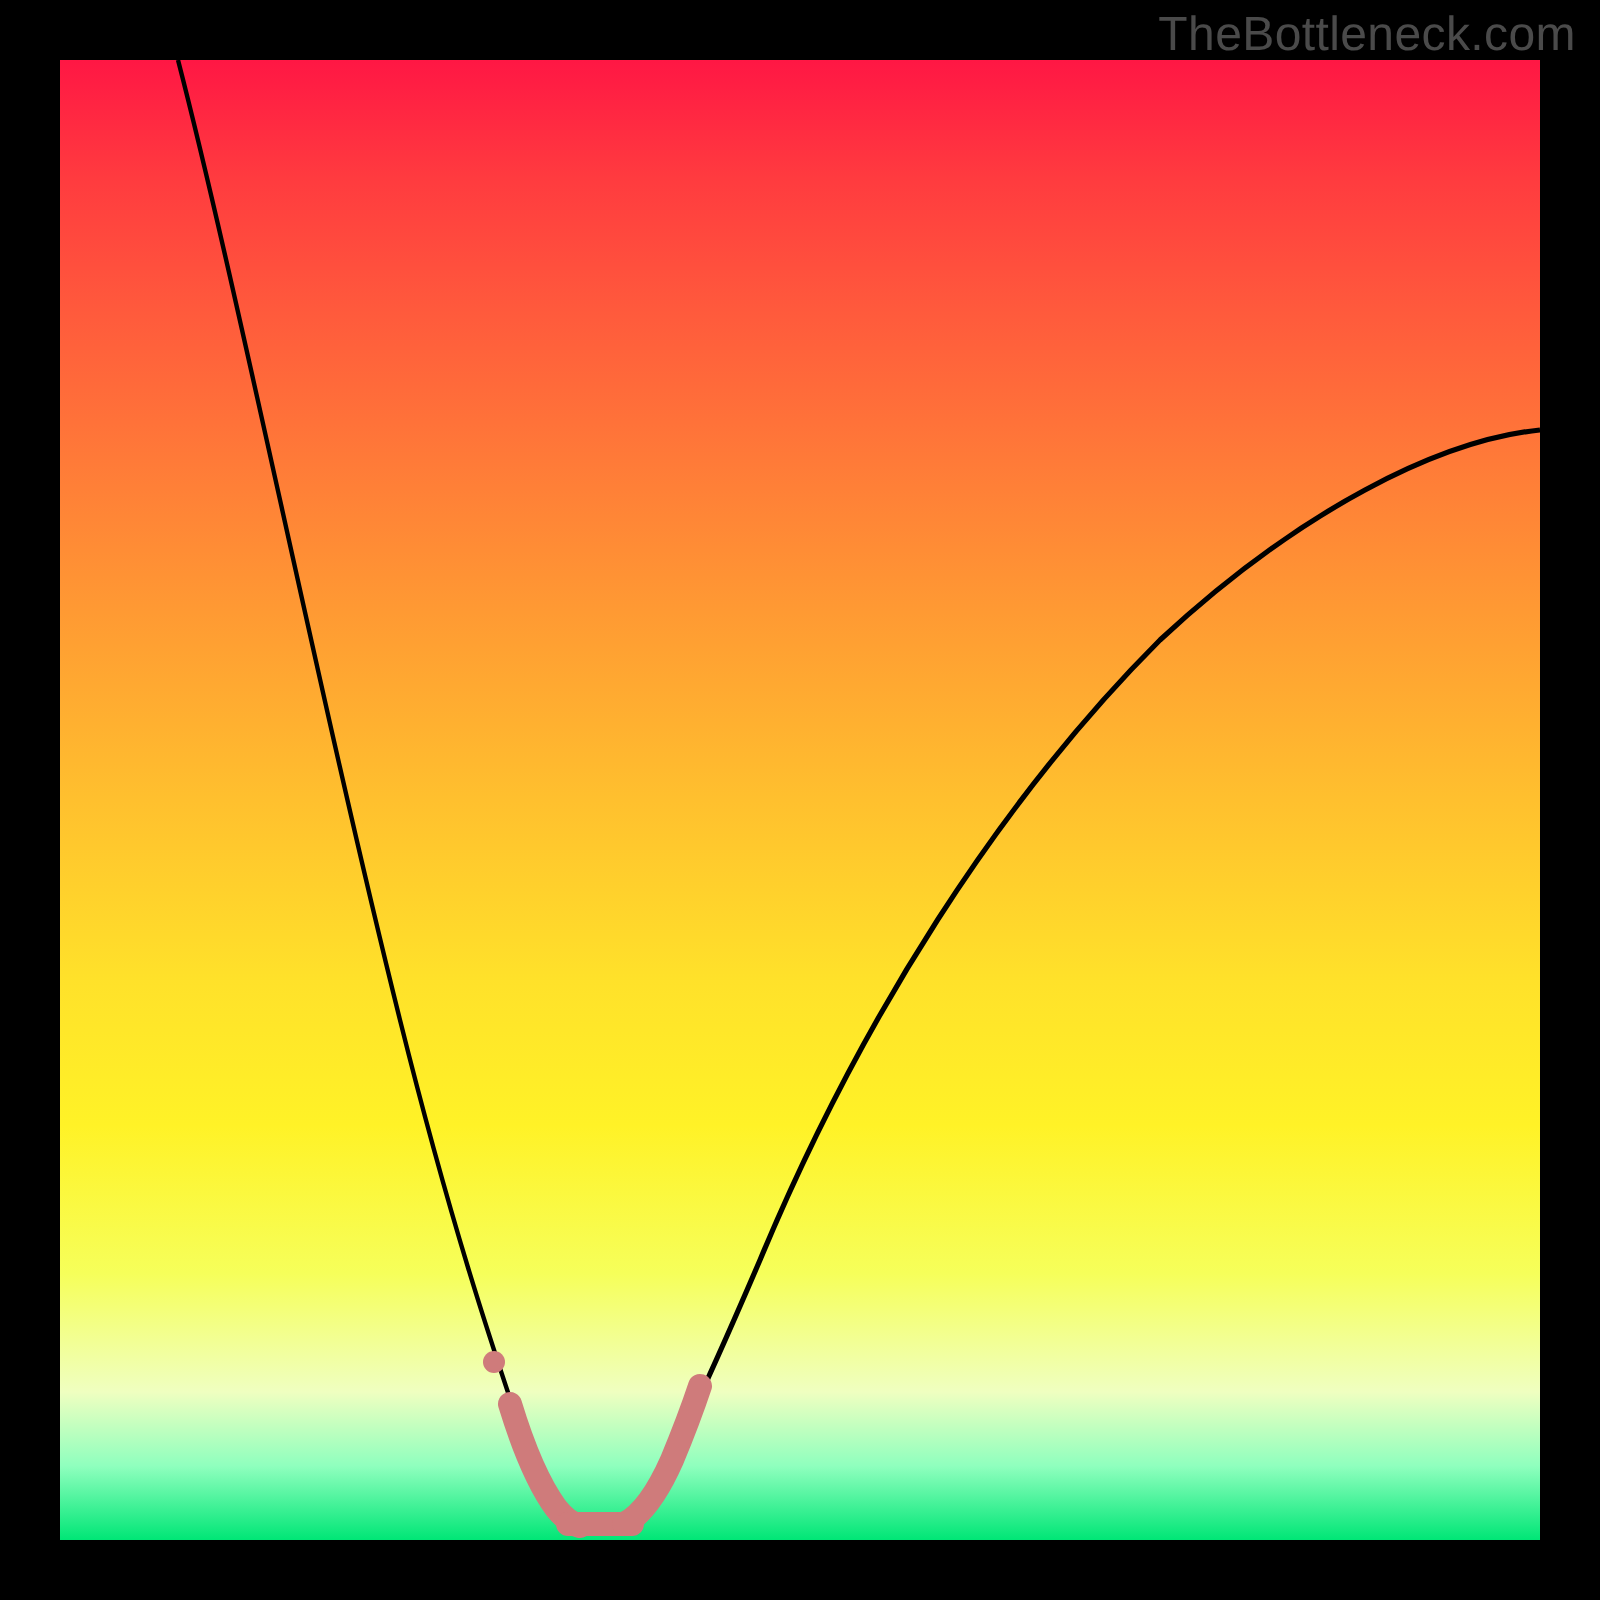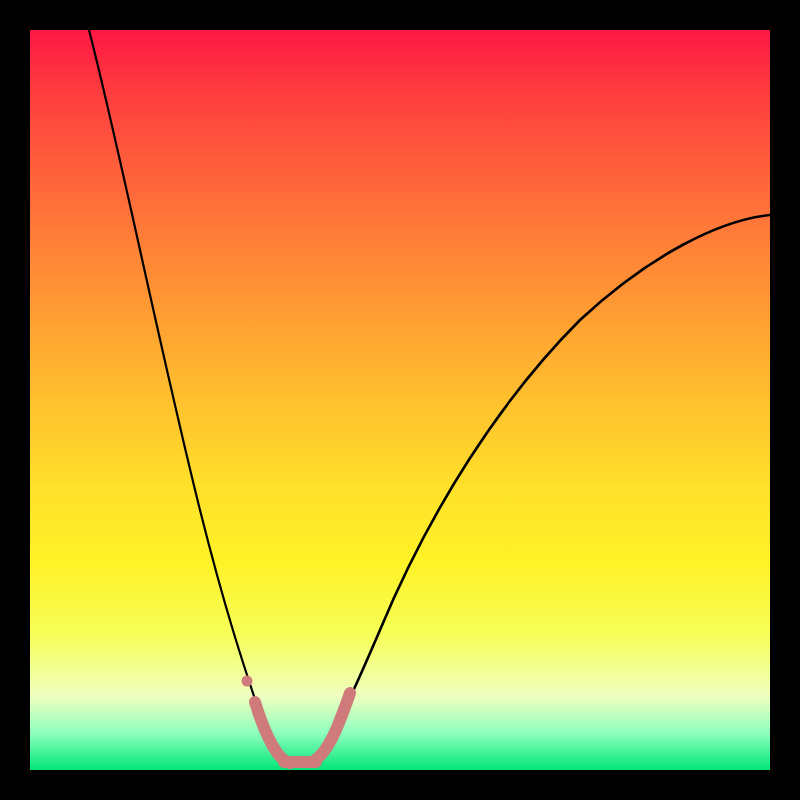--- a/index.html
+++ b/index.html
@@ -58,20 +58,21 @@
     inset: 0;
     width: 100%;
     height: 100%;
   }
 </style>
 </head>
 <body>
 
 <div class="frame">
 
+  <div class="watermark">TheBottleneck.com</div>
 
   <div class="plot-area">
     <div class="gradient-bg"></div>
 
     <svg class="curves" viewBox="0 0 740 740" preserveAspectRatio="none">
 
       <path d="M 59 0
                C 90 120, 130 320, 170 480
                C 195 580, 215 640, 232 690
                C 240 713, 247 724, 252 730" fill="none" stroke="#000" stroke-width="2.2"></path>

